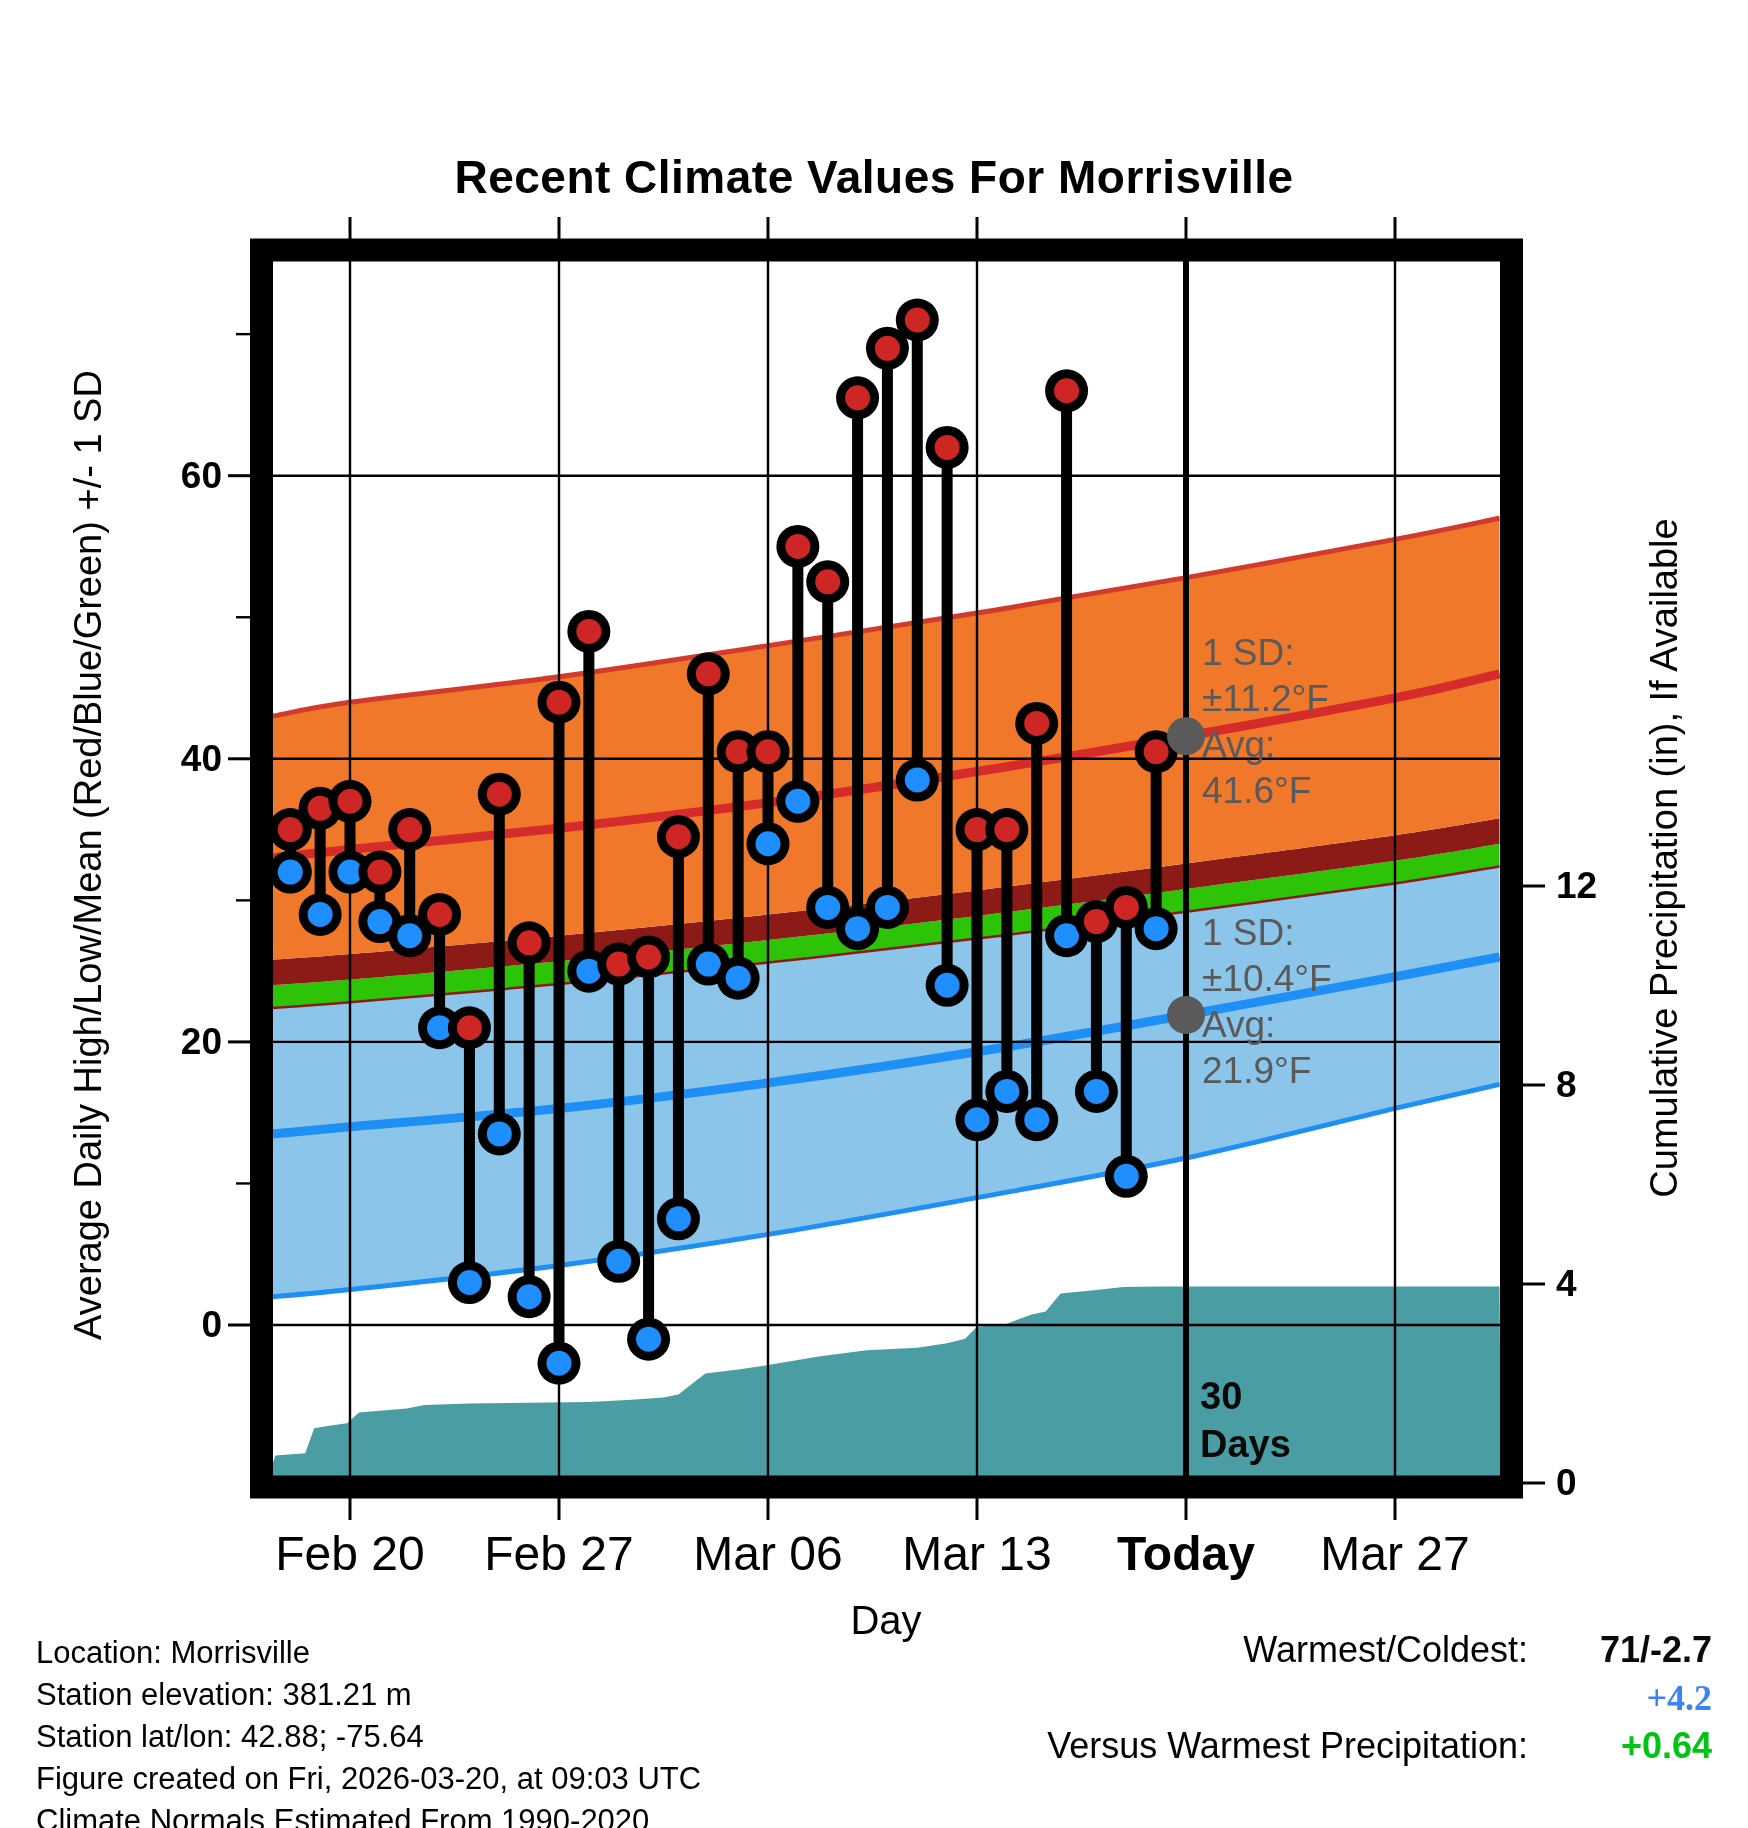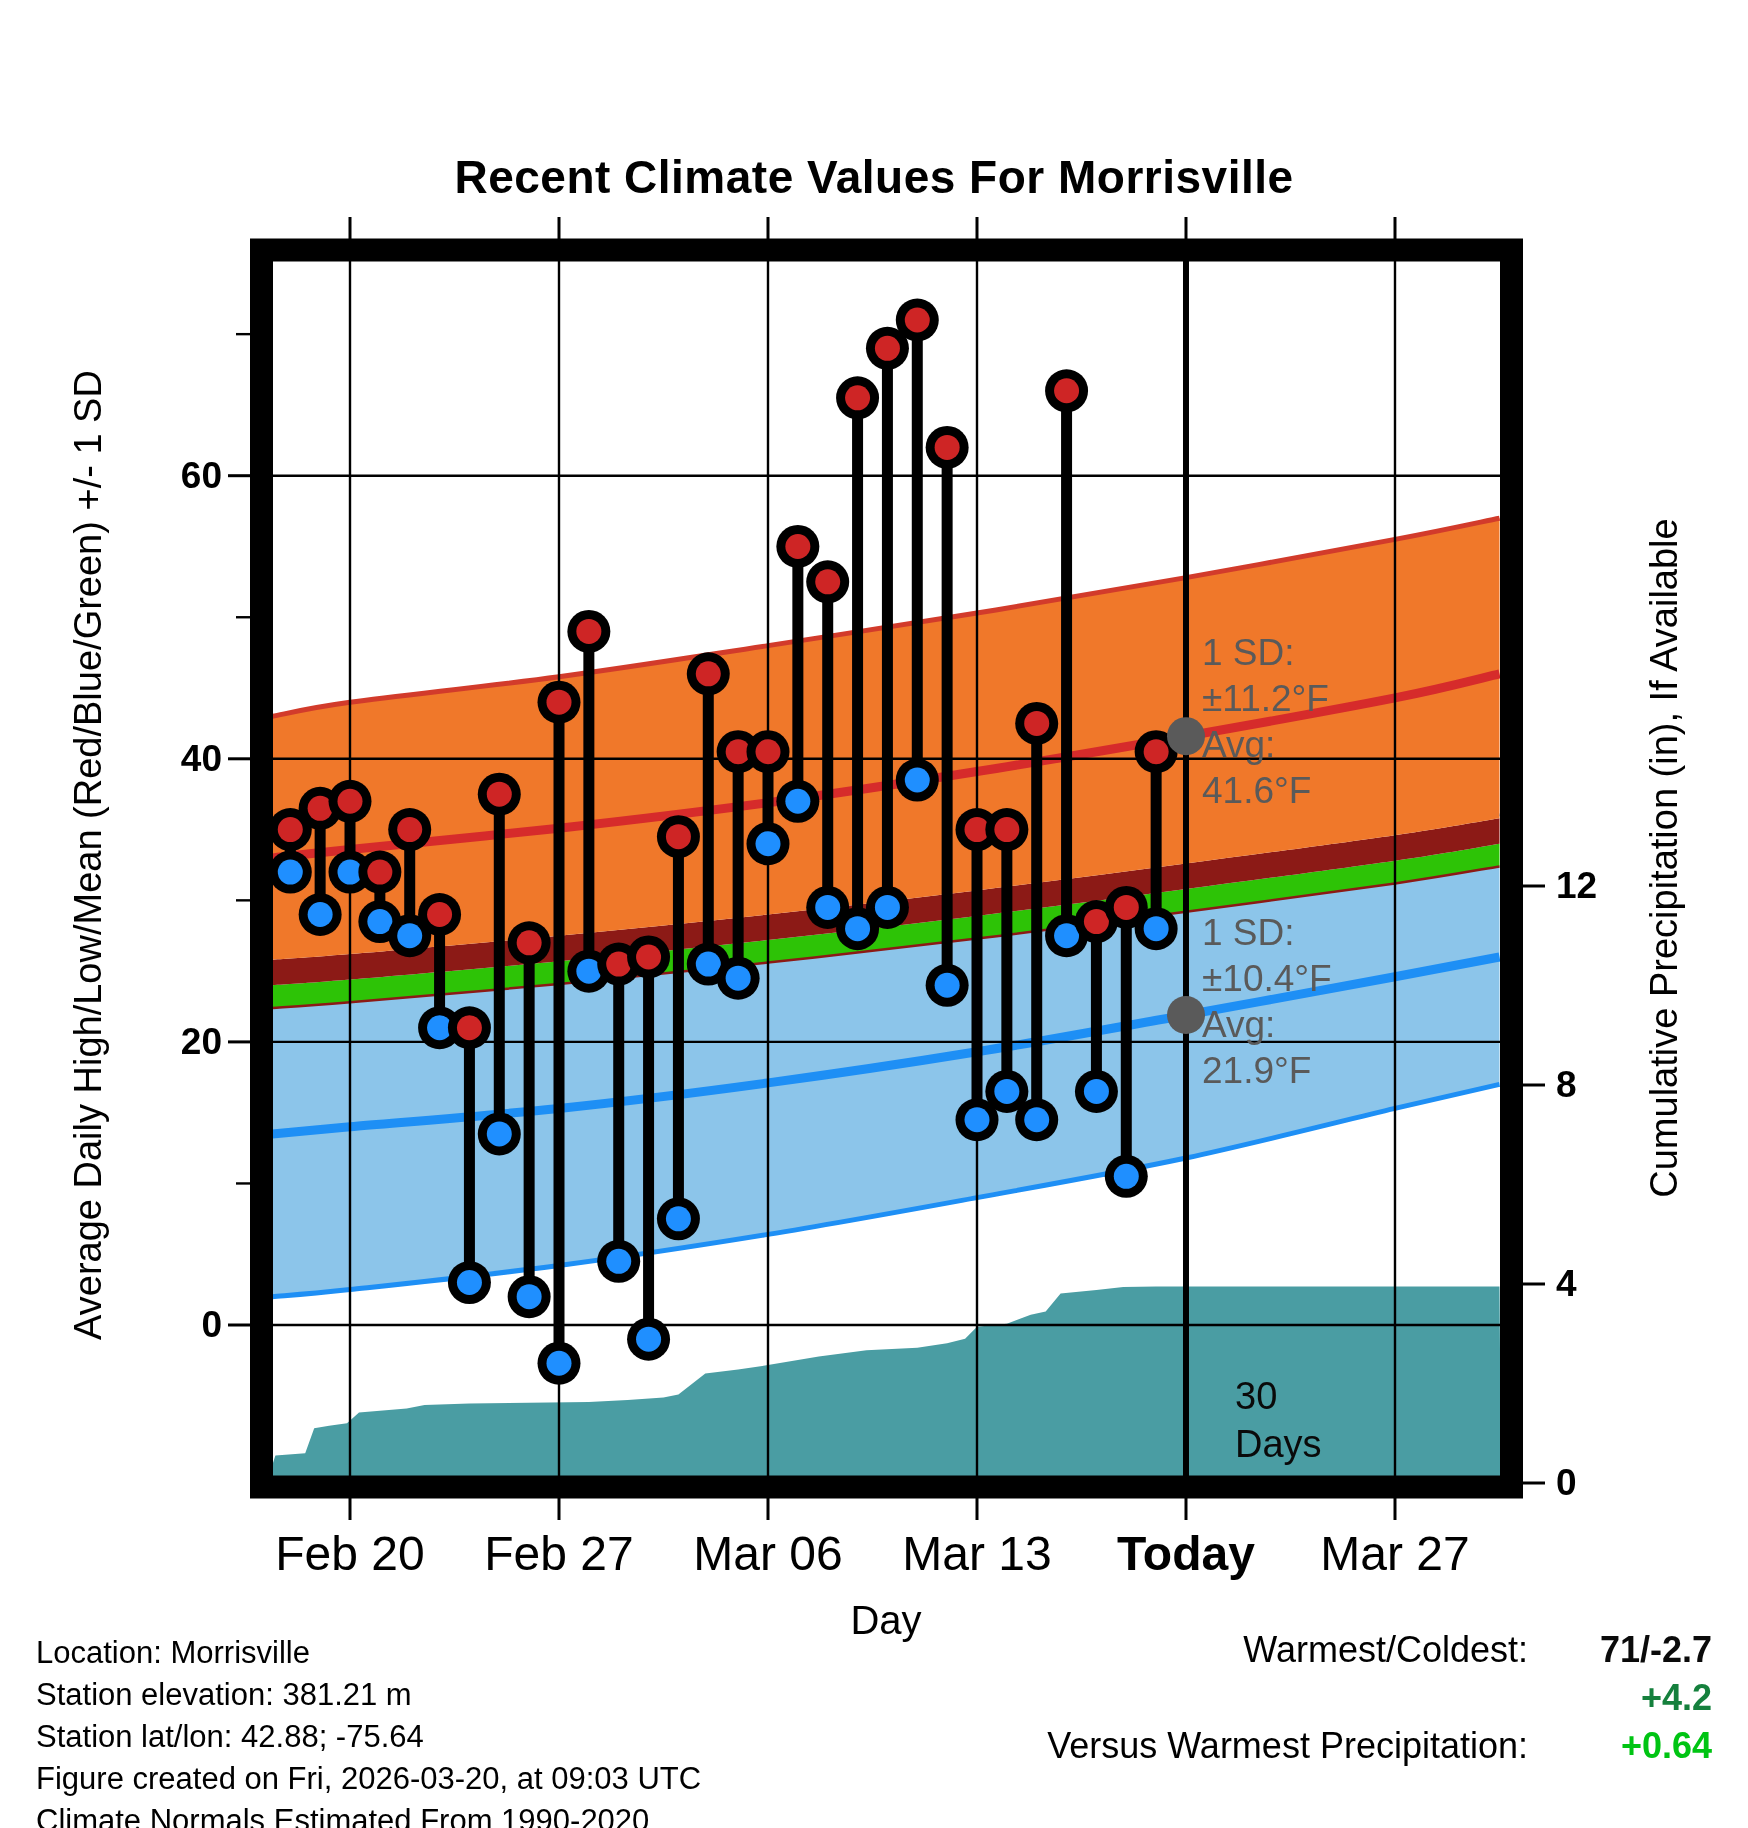--- a/index.html
+++ b/index.html
@@ -11,21 +11,21 @@
                font-size:38px;font-weight:500;}
   .yright-title{left:1664px;top:858px;transform:translate(-50%,-50%) rotate(-90deg);white-space:nowrap;
                 font-size:38px;font-weight:500;}
   .xaxis-title{left:0;top:1598px;width:1772px;text-align:center;font-size:40px;font-weight:500;}
   .tick-label{position:absolute;font-size:37px;font-weight:700;line-height:1;}
   .tick-left{width:150px;text-align:right;}
   .tick-right{text-align:center;}
   .tick-x{width:200px;text-align:center;font-weight:500;font-size:48px;}
   .tick-x.bold{font-weight:700;}
   .anno{position:absolute;left:1202px;color:#5a5a5a;font-size:37px;font-weight:400;line-height:46px;white-space:nowrap;}
-  .period{position:absolute;left:1200px;top:1372px;font-size:38px;font-weight:400;line-height:48px;color:#0a0a0a;margin-left:35px;}
+  .period{position:absolute;left:1200px;top:1372px;font-size:38px;font-weight:700;line-height:48px;color:#0a0a0a;}
   .footer{position:absolute;left:36px;top:1632px;font-size:31px;font-weight:400;line-height:42px;color:#000;}
   .summary{position:absolute;right:36px;top:1626px;font-size:36px;line-height:48px;color:#000;}
   .summary .sum-title{text-align:right;font-weight:400;}
   .sum-row{display:flex;justify-content:flex-end;align-items:center;}
   .sum-label{font-weight:400;}
   .sum-value{font-weight:700;min-width:170px;text-align:right;margin-left:14px;}
   svg{position:absolute;left:0;top:0;}
 </style>
 </head>
 <body>
@@ -350,21 +350,21 @@
     <div>Climate Normals Estimated From 1990-2020</div>
   </div>
 
   <div class="summary">
     <div id="summary-rows">
         <div class="sum-row">
           <span class="sum-label">Warmest/Coldest:</span>
           <span class="sum-value" style="color: rgb(10, 10, 10);">71/-2.7</span>
         </div>
         <div class="sum-row">
-          <span class="sum-value" style="color: #15803d;">+4.2</span>
+          <span class="sum-value" style="color: #3b82f6; font-family: Liberation Serif, serif;">+4.2</span>
         </div>
         <div class="sum-row">
           <span class="sum-label">Versus Warmest Precipitation:</span>
           <span class="sum-value" style="color: rgb(0, 196, 19);">+0.64</span>
         </div>
       </div>
   </div>
 
 </div>
 

